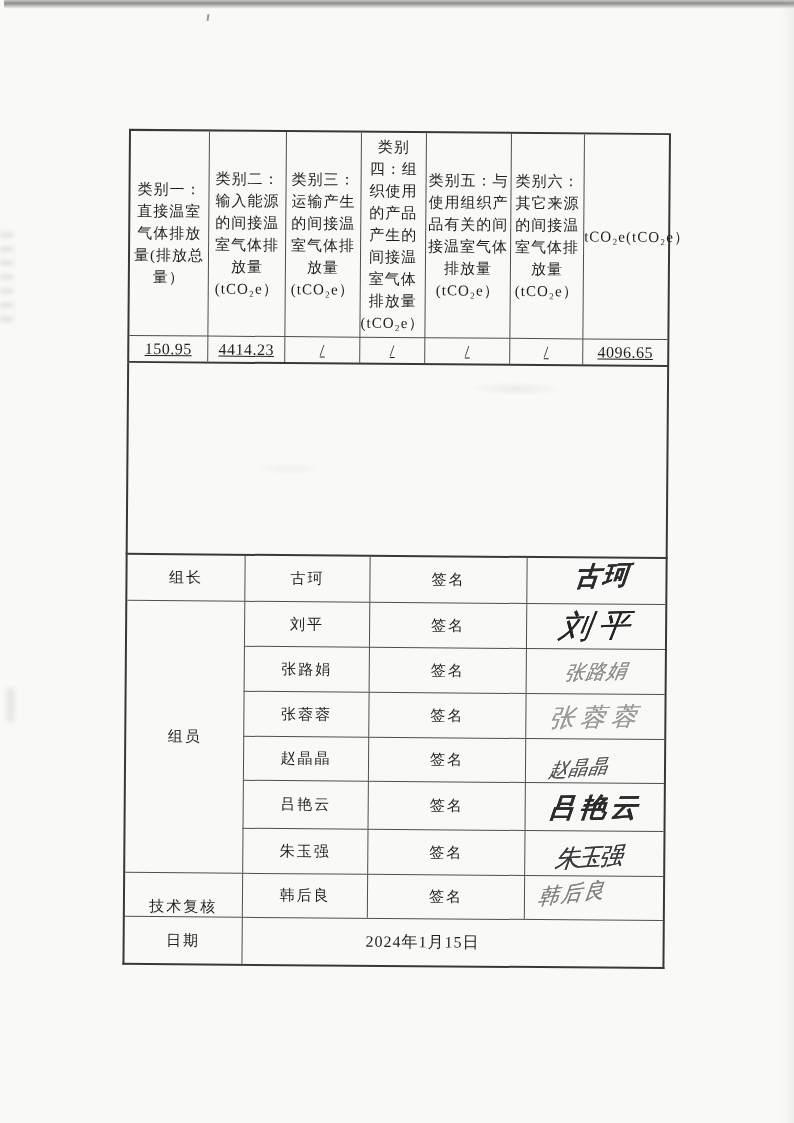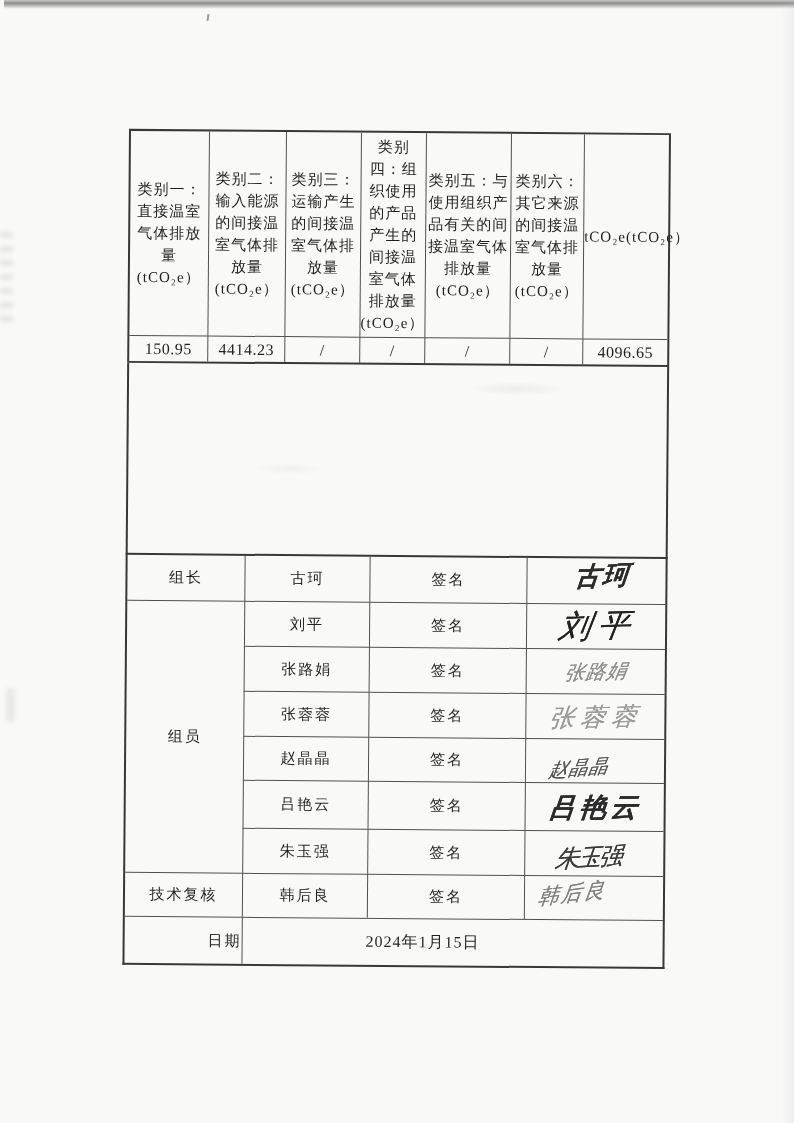--- a/index.html
+++ b/index.html
@@ -38,21 +38,21 @@
     background:transparent;
   }
   .ecell{
     display:flex;align-items:center;justify-content:center;
     border-left:1.2px solid #4f4f4f;
     overflow:visible;
   }
   .ecell.c0{border-left:none;}
   .ecell.head{font-size:15px;line-height:22px;letter-spacing:1px;}
   .ecell.head span{display:inline-block;width:100%;text-align:center;padding:0 2px;}
-  .ecell.val{border-top:1.2px solid #4f4f4f;font-size:16px;letter-spacing:0;}
+  .ecell.val{border-top:1.2px solid #4f4f4f;font-size:16px;letter-spacing:0;text-decoration:underline;}
   .ecell.val span{letter-spacing:.5px;}
   
   .gapcell{
     height:190px;
     border-left:2px solid #383838;border-right:2px solid #383838;border-bottom:2px solid #383838;
     background:
       radial-gradient(ellipse 70px 10px at 72% 12%,rgba(120,120,118,.10),rgba(120,120,118,0) 70%),
       radial-gradient(ellipse 50px 9px at 30% 55%,rgba(120,120,118,.07),rgba(120,120,118,0) 70%);
   }
   
@@ -64,22 +64,22 @@
   }
   .scell{
     display:flex;align-items:center;justify-content:center;
     border-left:1.2px solid #4f4f4f;border-top:1.2px solid #4f4f4f;
     font-size:15px;letter-spacing:2px;overflow:visible;
   }
   .scell.colA{border-left:none;}
   .scell.rowTop{border-top:none;}
   .r-leader{grid-area:1/1/2/2;}
   .r-members{grid-area:2/1/8/2;}
-  .r-reviewer{grid-area:8/1/9/2;}
-  .r-date{grid-area:9/1/10/2;justify-content:flex-end;}
+  .r-reviewer{grid-area:8/1/9/2;align-items:flex-end;}
+  .r-date{grid-area:9/1/10/2;}
   .d-date{grid-area:9/2/10/5;font-size:16px;letter-spacing:1px;}
   .d-date span{transform:translateX(-30px);display:inline-block;}
   
   .sig{
     font-style:italic;white-space:nowrap;display:inline-block;
     text-shadow:0 0 .6px currentColor;
   }
   .sig0{font-size:26px;color:#2c2c2c;font-weight:600;transform:translate(6px,-5px) rotate(-3deg) skewX(-8deg);}
   .sig1{font-size:32px;color:#242424;letter-spacing:7px;transform:translate(2px,0) rotate(-2deg) skewX(-10deg);}
   .sig2{font-size:20px;color:#8e8e8c;letter-spacing:1px;transform:rotate(-3deg) skewX(-12deg);}
@@ -95,21 +95,21 @@
 <div class="scan-band"></div>
 <div class="edge-shade"></div>
 <div class="smudge smudge-a"></div>
 <div class="smudge smudge-b"></div>
 <div class="tick"></div>
 
 <div class="doc">
 
   <div class="emissions">
     <div class="ecell head c0">
-        <span>类别一：直接温室气体排放量(tCO₂e）</span>
+        <span>类别一：直接温室气体排放量(排放总量）</span>
       </div>
     <div class="ecell head">
         <span>类别二：输入能源的间接温室气体排放量(tCO₂e）</span>
       </div>
     <div class="ecell head">
         <span>类别三：运输产生的间接温室气体排放量(tCO₂e）</span>
       </div>
     <div class="ecell head">
         <span>类别四：组织使用的产品产生的间接温室气体排放量(tCO₂e）</span>
       </div>

